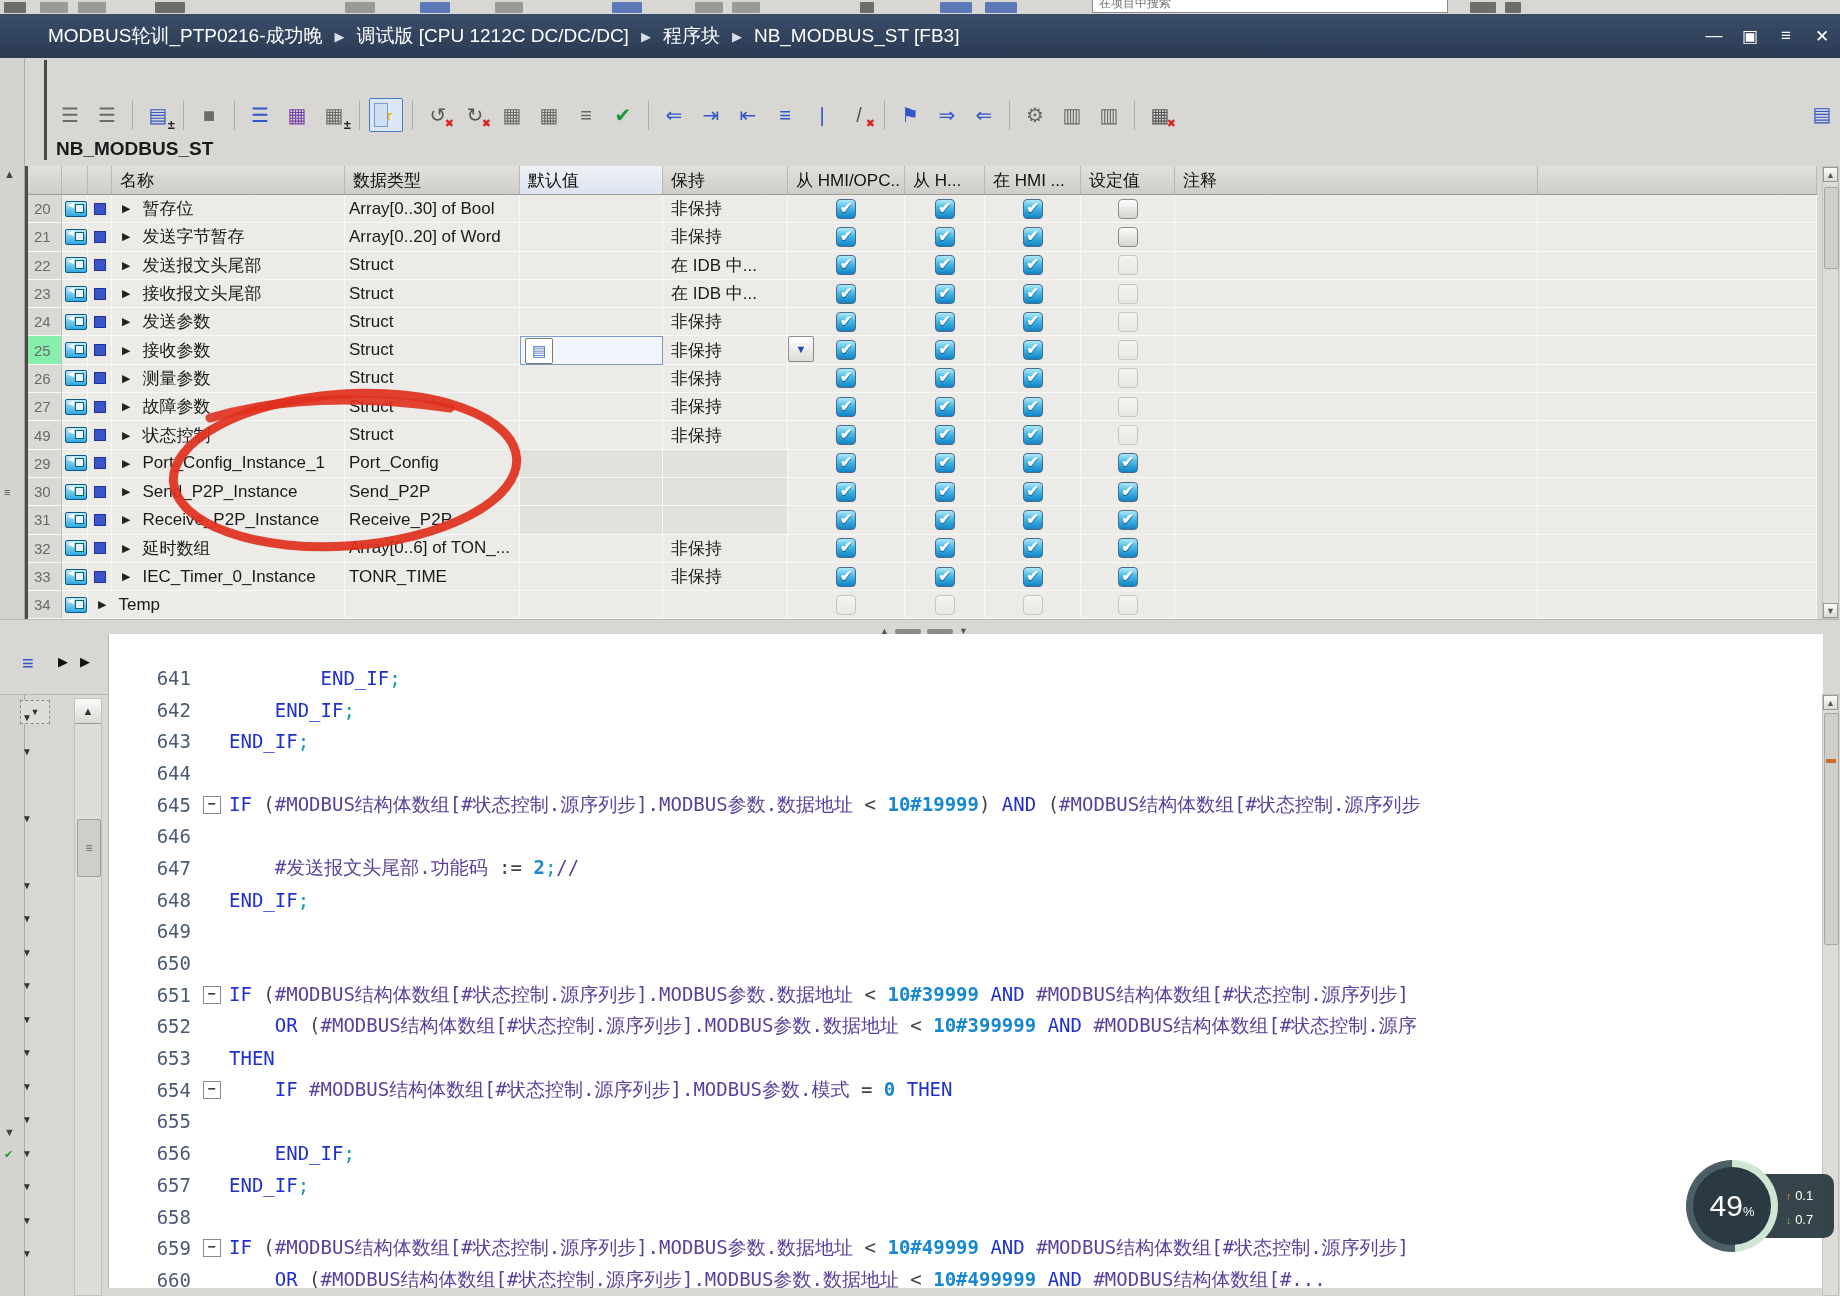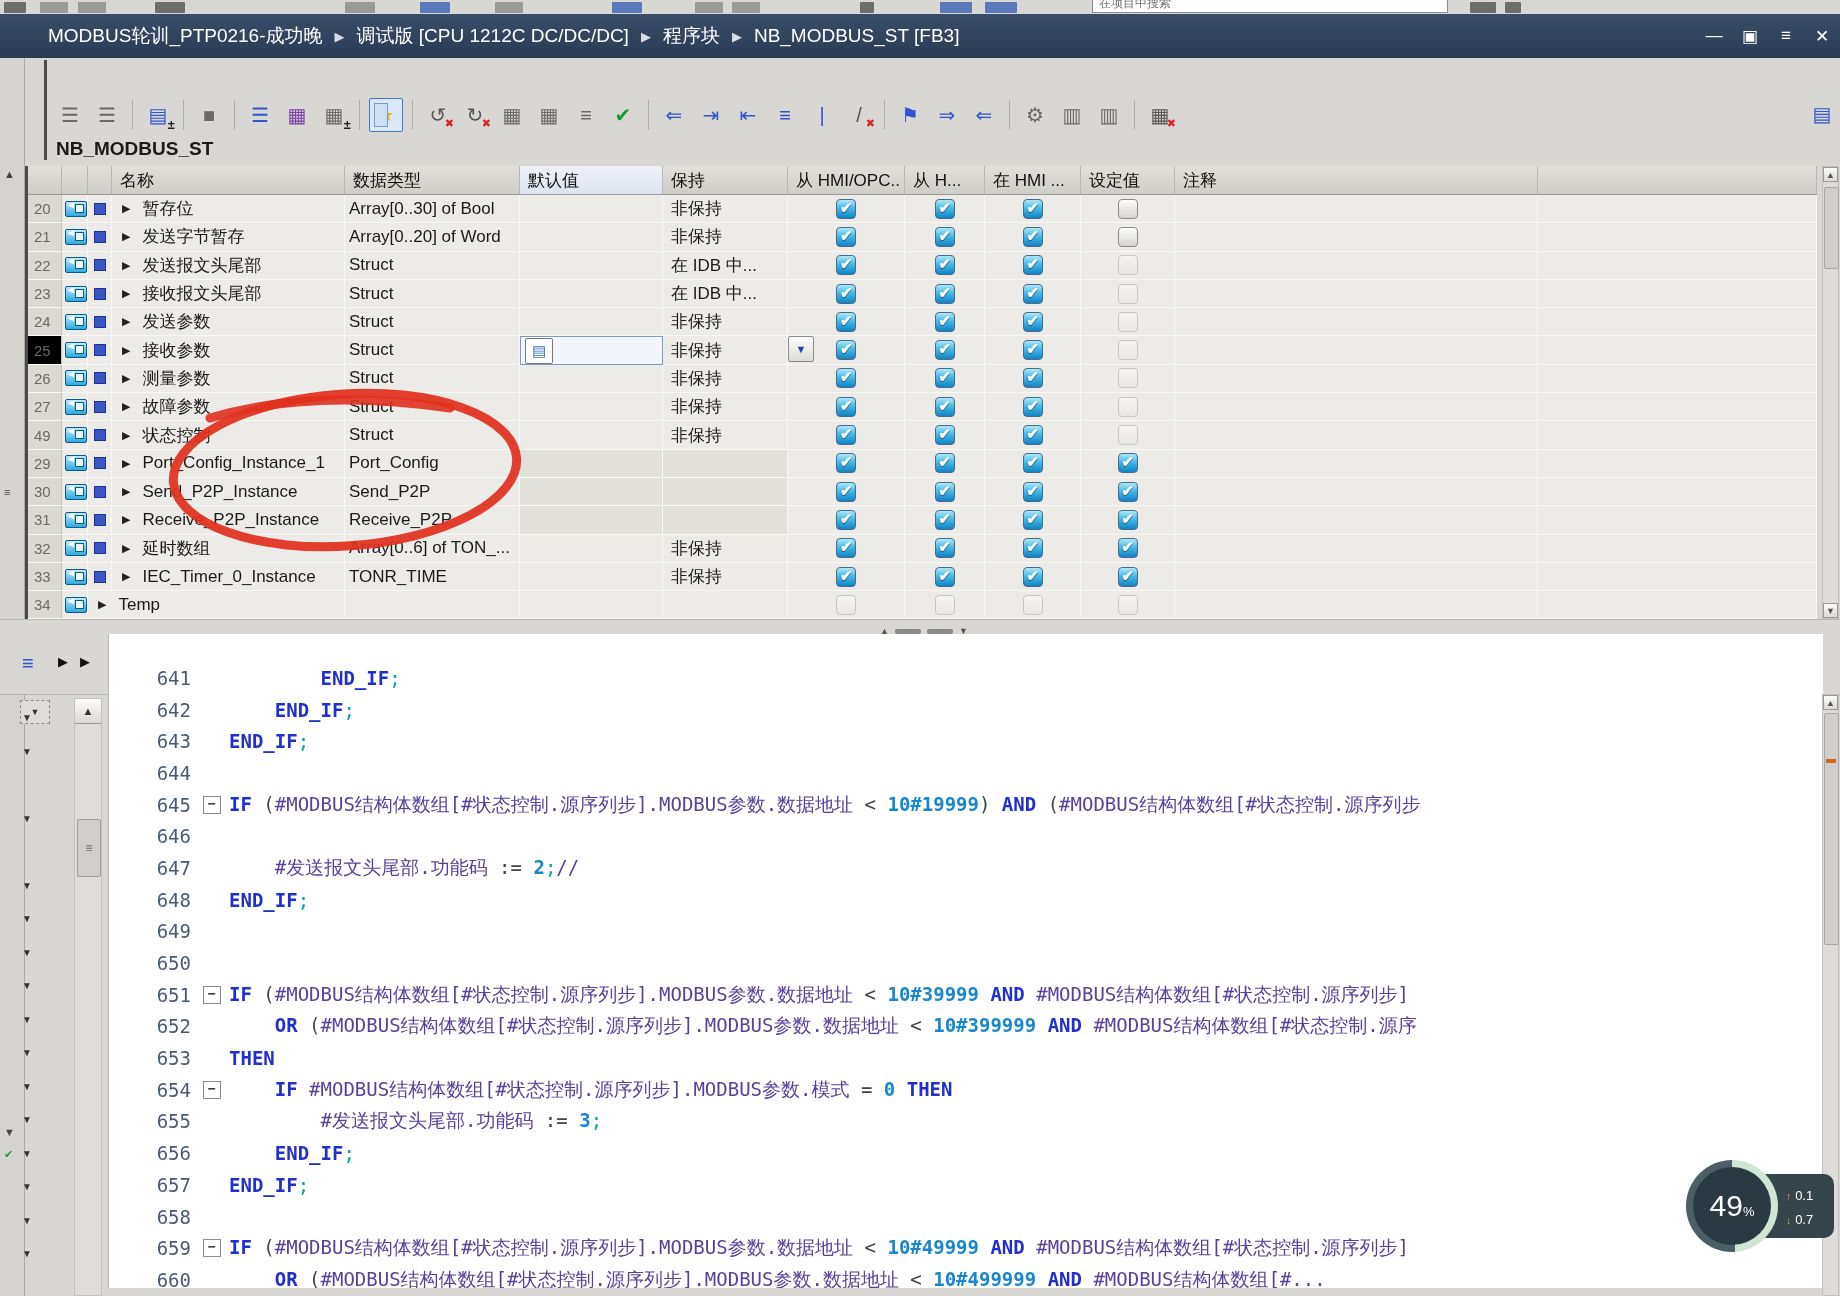--- a/index.html
+++ b/index.html
@@ -39,21 +39,21 @@
   #vartable{left:28px;top:166px;width:1789px}
   .hrow,.trow{display:grid;grid-template-columns:34px 26px 24px 233px 175px 143px 125px 117px 80px 96px 94px 363px 1fr}
   .hrow{height:28px;background:linear-gradient(#e2e0db,#cfcdc8);border-bottom:1px solid #9a9996}
   .hcell{font-size:17px;color:#111;display:flex;align-items:center;padding-left:8px;
          border-right:1px solid #b8b7b3;white-space:nowrap;overflow:hidden}
   .hcell.hl{background:linear-gradient(#eef1f8,#dde4f0)}
   .trow{height:28.3px}
   .td{background:#ecebe7;border-right:1px solid #f8f8f6;border-bottom:1px solid #f8f8f6;
       display:flex;align-items:center;font-size:17px;white-space:nowrap;overflow:hidden}
   .td.num{background:#dbd9d4;color:#6a6a68;font-size:15px;padding-left:6px;border-right:1px solid #c4c3bf}
-  .td.num.sel{background:#000000}
+  .td.num.sel{background:#86efac}
   .td.dim{background:#e2e0db}
   .td.nm span.lbl,.td.ty{padding-left:4px}
   .exp{font-size:11px;color:#222;margin:0 8px 0 10px}
   .varicon{width:21px;height:14px;margin-left:3px;border:1px solid #0a5a8a;border-radius:2px;
       background:linear-gradient(#bfe9fb,#2fa8e1);position:relative;display:inline-block}
   .varicon::before{content:"◄";position:absolute;left:0px;top:-3px;font-size:10px;color:#fff}
   .varicon::after{content:"";position:absolute;right:2px;top:2px;width:7px;height:7px;background:#eef4ff;border:1px solid #066}
   .bluesq{width:10px;height:10px;background:#3a55c8;border:1px solid #20309a;margin-left:6px}
   .chk{width:20px;height:20px;border-radius:4px;margin:0 auto;position:relative;box-sizing:border-box}
   .chk[data-state="on"]{background:linear-gradient(180deg,#aee9f8 0%,#45b9e8 45%,#1283c4 100%);border:1px solid #4a6a8a}
@@ -94,21 +94,21 @@
       display:flex;align-items:center;justify-content:center;color:#6a6a66;font-size:12px}
   
   #codepane{left:108px;top:634px;width:1714px;height:654px;background:#fff;overflow:hidden;border-left:1px solid #b8b7b3}
   #codelines{position:absolute;left:0;top:28px;width:1714px}
   .cl{height:31.7px;display:flex;align-items:center}
   .ln{width:82px;text-align:right;color:#4a5a72;font-size:19px;font-family:"DejaVu Sans Mono",monospace;flex:0 0 82px}
   .fb{width:16px;height:16px;margin:0 8px 0 12px;flex:0 0 16px;visibility:hidden;border:1px solid #8a8a88;
       background:#fff;font:bold 13px/14px "DejaVu Sans Mono",monospace;text-align:center;color:#333}
   .fb[data-fold="m"]{visibility:visible}
   .ct{white-space:pre;font-family:"DejaVu Sans Mono",monospace;font-size:19px;color:#333}
-  .s-kw{color:#2030cf;font-weight:bold}
+  .s-kw{color:#2030cf;font-weight:normal}
   .s-vr{color:#5a4099}
   .s-nm{color:#1787d0;font-weight:bold}
   .s-pt{color:#444}
   .s-sm{color:#11a0a8}
   
   #gaugewrap{left:1686px;top:1160px;width:150px;height:95px}
   #gpanel{position:absolute;left:50px;top:14px;width:98px;height:64px;background:#2b3a42;border-radius:10px;opacity:.95}
   #gring{position:absolute;left:0;top:0;width:92px;height:92px;border-radius:50%;
       background:conic-gradient(#cfe6d4 0 176deg,#4d5f66 176deg 360deg);display:flex;align-items:center;justify-content:center}
   #gcore{width:78px;height:78px;border-radius:50%;background:#2b3a42;color:#fff;display:flex;
@@ -800,21 +800,20 @@
         <span class="ct"><span class="s-kw">THEN</span></span>
       </div>
     <div class="cl">
         <span class="ln">654</span>
         <span class="fb" data-fold="m">−</span>
         <span class="ct"><span class="s-sp">    </span><span class="s-kw">IF</span><span class="s-pt"> </span><span class="s-vr">#MODBUS结构体数组[#状态控制.源序列步].MODBUS参数.模式</span><span class="s-pt"> = </span><span class="s-nm">0</span><span class="s-pt"> </span><span class="s-kw">THEN</span></span>
       </div>
     <div class="cl">
         <span class="ln">655</span>
         <span class="fb" data-fold=""></span>
-        <span class="ct"><span class="s-sp">        </span><span class="s-vr">#发送报文头尾部.功能码</span><span class="s-pt"> := </span><span class="s-nm">3</span><span class="s-sm">;</span></span>
       </div>
     <div class="cl">
         <span class="ln">656</span>
         <span class="fb" data-fold=""></span>
         <span class="ct"><span class="s-sp">    </span><span class="s-kw">END_IF</span><span class="s-sm">;</span></span>
       </div>
     <div class="cl">
         <span class="ln">657</span>
         <span class="fb" data-fold=""></span>
         <span class="ct"><span class="s-kw">END_IF</span><span class="s-sm">;</span></span>

